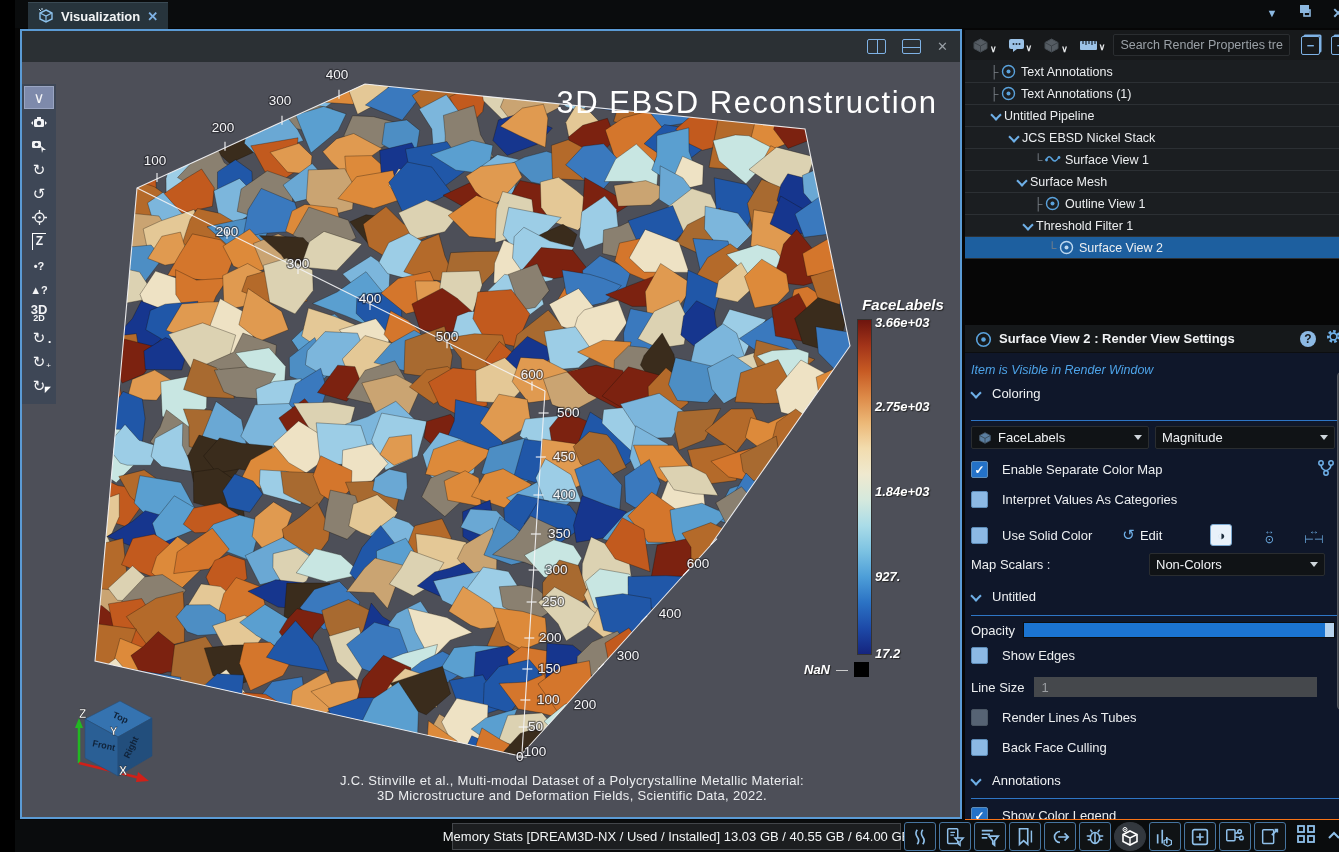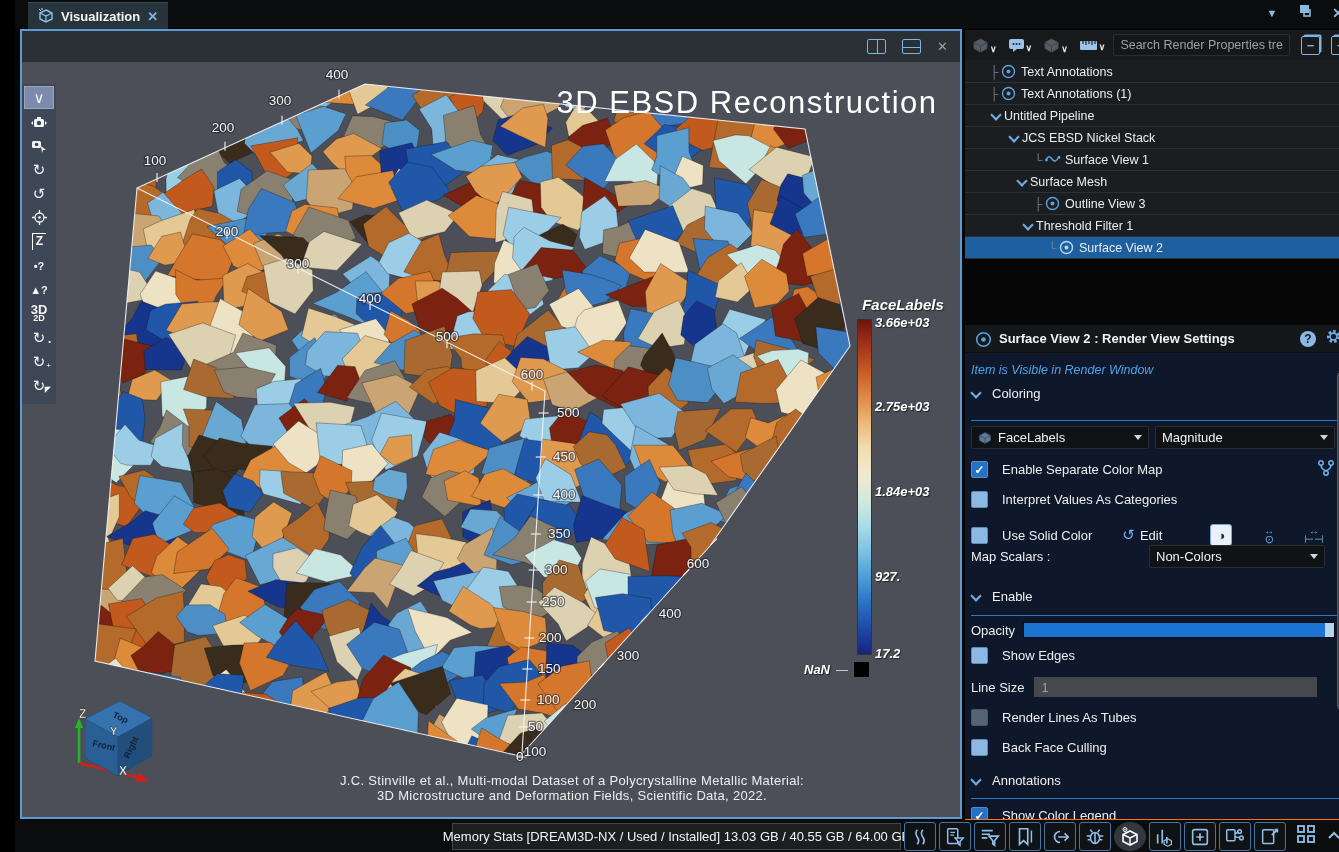--- a/index.html
+++ b/index.html
@@ -929,21 +929,21 @@
       <div class="trow" style="padding-left:52px;">
         <span class="chevb"></span>
         <span>Surface Mesh</span>
       </div>
       <div class="trow" style="padding-left:66px;">
         <span class="conn">├</span>
         <span class="eye"><svg width="15" height="15" viewBox="0 0 15 15">
               <circle cx="7.5" cy="7.5" r="6" fill="none" stroke="#5aa2dc" stroke-width="1.4"></circle>
               <circle cx="7.5" cy="7.5" r="2" fill="#5aa2dc"></circle>
             </svg></span>
-        <span>Outline View 3</span>
+        <span>Outline View 1</span>
       </div>
       <div class="trow" style="padding-left:58px;">
         <span class="chevb"></span>
         <span>Threshold Filter 1</span>
       </div>
       <div class="trow sel" style="padding-left:80px;">
         <span class="conn">└</span>
         <span class="eye"><svg width="15" height="15" viewBox="0 0 15 15">
               <circle cx="7.5" cy="7.5" r="6" fill="none" stroke="#bcd8f0" stroke-width="1.4"></circle>
               <circle cx="7.5" cy="7.5" r="2" fill="#bcd8f0"></circle>
@@ -1021,31 +1021,31 @@
       <span class="stackic" style="margin-left:32px;">
           <span class="a">↔</span>
           <span>⊙</span>
         </span>
       <span class="stackic" style="margin-left:30px;">
           <span class="a">↔</span>
           <span>⊢⊣</span>
         </span>
     </div>
 
-    <div class="setrow" style="top:220px;">
+    <div class="setrow" style="top:228px;">
       <span>Map Scalars :</span>
       <span class="combo" style="width:176px;margin-left:auto;margin-right:14px;">
         <span>Non-Colors</span>
           <span class="caret"></span>
       </span>
     </div>
 
     <div class="setrow sechead" style="top:264px;">
       <span class="chevb"></span>
-        <span>Enable</span>
+        <span>Untitled</span>
     </div>
     <div class="secline" style="top:290px;"></div>
 
     <div class="setrow" style="top:297px;">
       <span>Opacity</span>
       <span class="slider" style="flex:1;margin-left:8px;margin-right:4px;">
           <span class="handle"></span>
         </span>
     </div>
 

